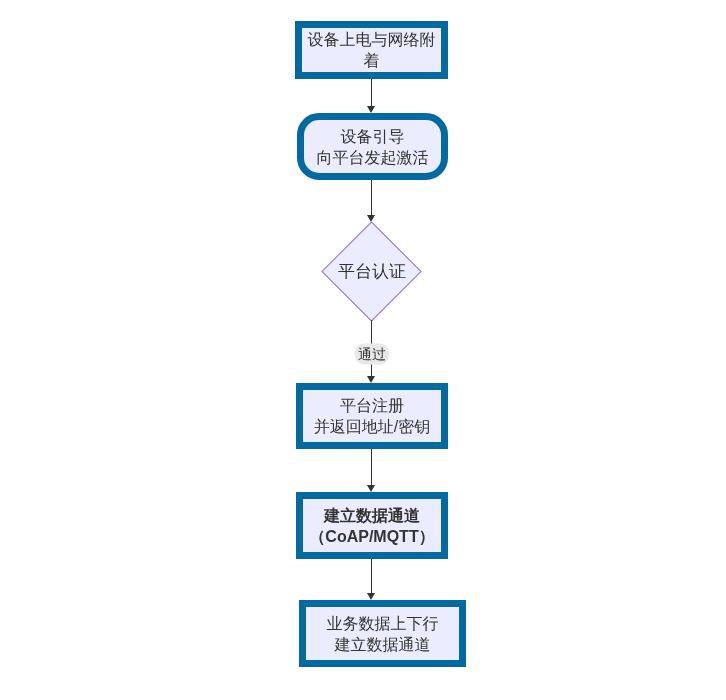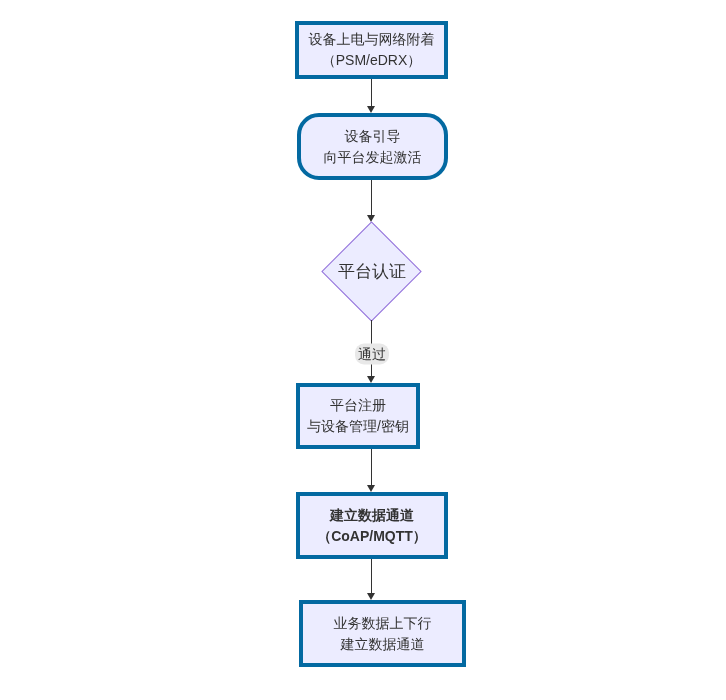--- a/index.html
+++ b/index.html
@@ -13,27 +13,27 @@
     height: 700px;
     background: #ffffff;
     font-family: "Liberation Sans", "DejaVu Sans", sans-serif;
     color: #333333;
     overflow: hidden;
   }
   .node-rect {
     position: absolute;
     box-sizing: border-box;
     background: #ECECFF;
-    border: 4px solid #0369a1;
+    border: 7px solid #0369a1;
     display: flex;
     flex-direction: column;
     align-items: center;
     justify-content: center;
     text-align: center;
-    font-size: 14px;
+    font-size: 16px;
     line-height: 21px;
     color: #333333;
   }
   .diamond-shape {
     position: absolute;
     box-sizing: border-box;
     width: 71px;
     height: 71px;
     background: #ECECFF;
     border: 1px solid #9370DB;
@@ -71,44 +71,43 @@
     white-space: nowrap;
   }
 </style>
 </head>
 <body>
 
 <div class="canvas">
 
   <div class="node-rect" style="left:295px; top:21px; width:153px; height:58px;">
     <div>设备上电与网络附着</div>
-    <div>（PSM/eDRX）</div>
   </div>
 
   <div class="edge-line" style="left:371px; top:79px; height:27px;"></div>
   <div class="arrowhead-down" style="left:367px; top:106px;"></div>
 
   <div class="node-rect" style="left:297px; top:113px; width:151px; height:67px;border-radius:22px;">
     <div>设备引导</div>
     <div>向平台发起激活</div>
   </div>
 
   <div class="edge-line" style="left:371px; top:180px; height:35px;"></div>
   <div class="arrowhead-down" style="left:367px; top:215px;"></div>
 
   <div class="diamond-shape" style="left:336px; top:236px;"></div>
   <div class="diamond-label" style="left:372px; top:271px;">平台认证</div>
 
   <div class="edge-line" style="left:371px; top:320px; height:56px;"></div>
   <div class="arrowhead-down" style="left:367px; top:376px;"></div>
   <div class="edge-label" style="left:372px; top:354px;border-radius:9px;">通过</div>
 
-  <div class="node-rect" style="left:296px; top:383px; width:124px; height:66px;">
+  <div class="node-rect" style="left:296px; top:383px; width:152px; height:66px;">
     <div>平台注册</div>
-    <div>与设备管理/密钥</div>
+    <div>并返回地址/密钥</div>
   </div>
 
   <div class="edge-line" style="left:371px; top:449px; height:36px;"></div>
   <div class="arrowhead-down" style="left:367px; top:485px;"></div>
 
   <div class="node-rect" style="left:296px; top:492px; width:152px; height:67px;font-weight:bold;">
     <div>建立数据通道</div>
     <div>（CoAP/MQTT）</div>
   </div>
 

